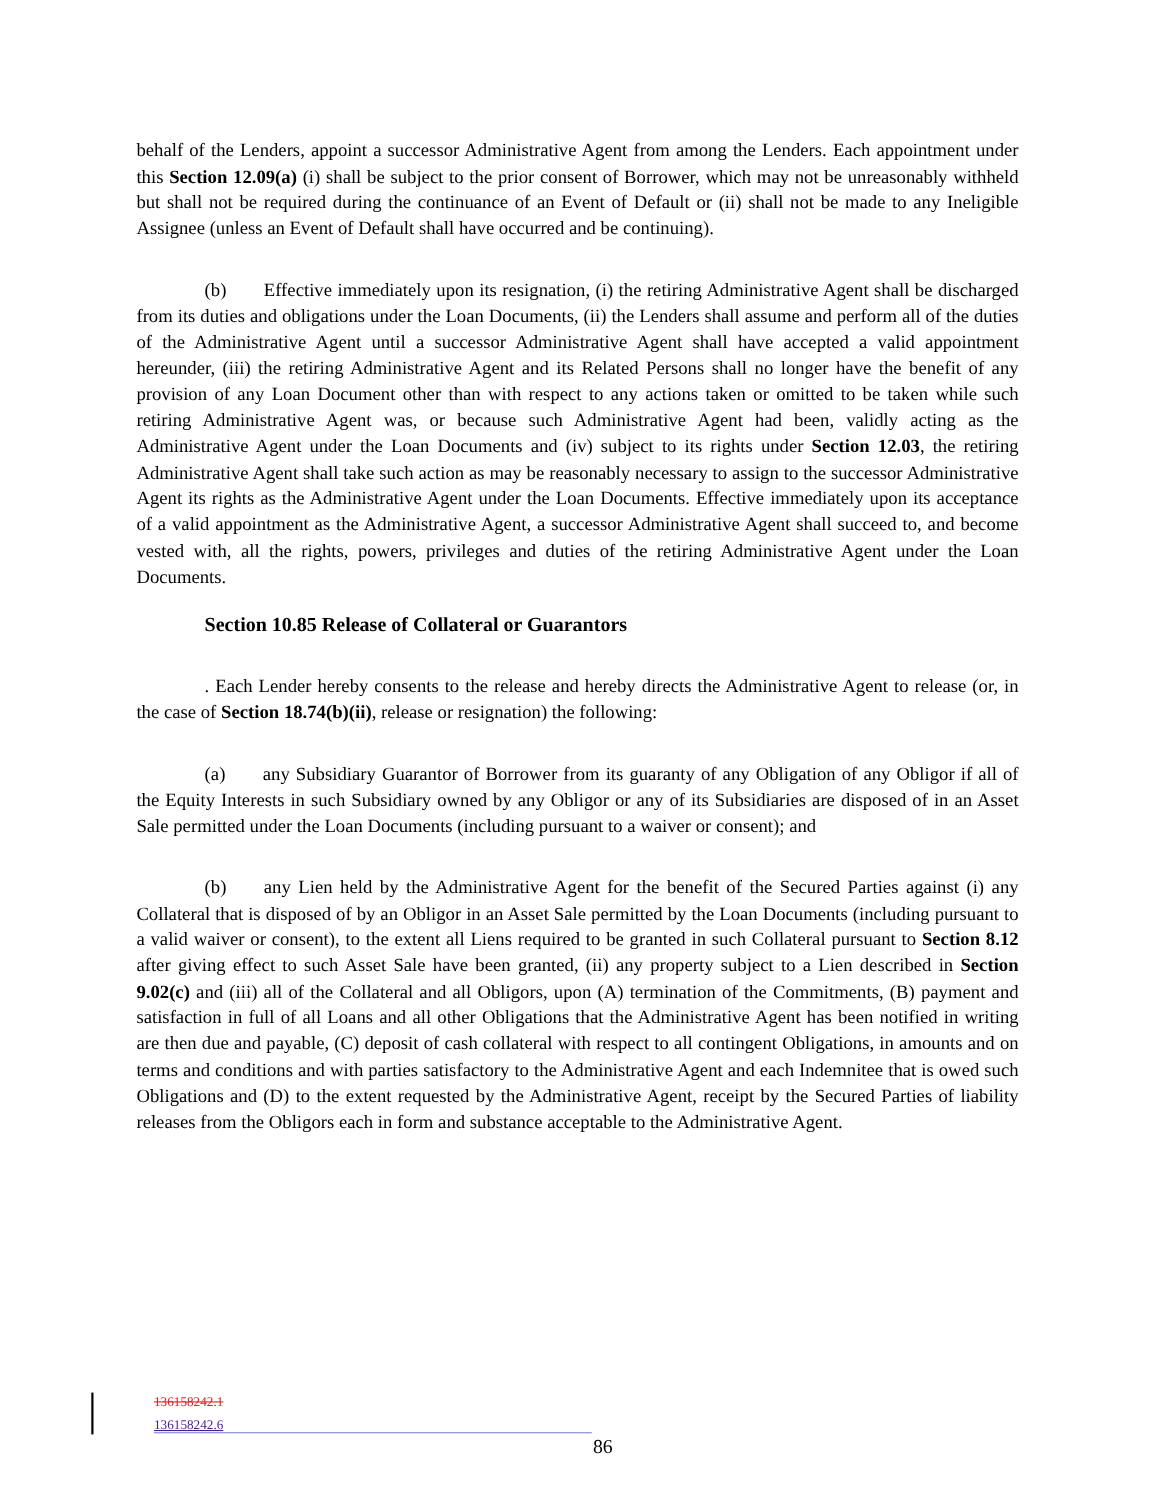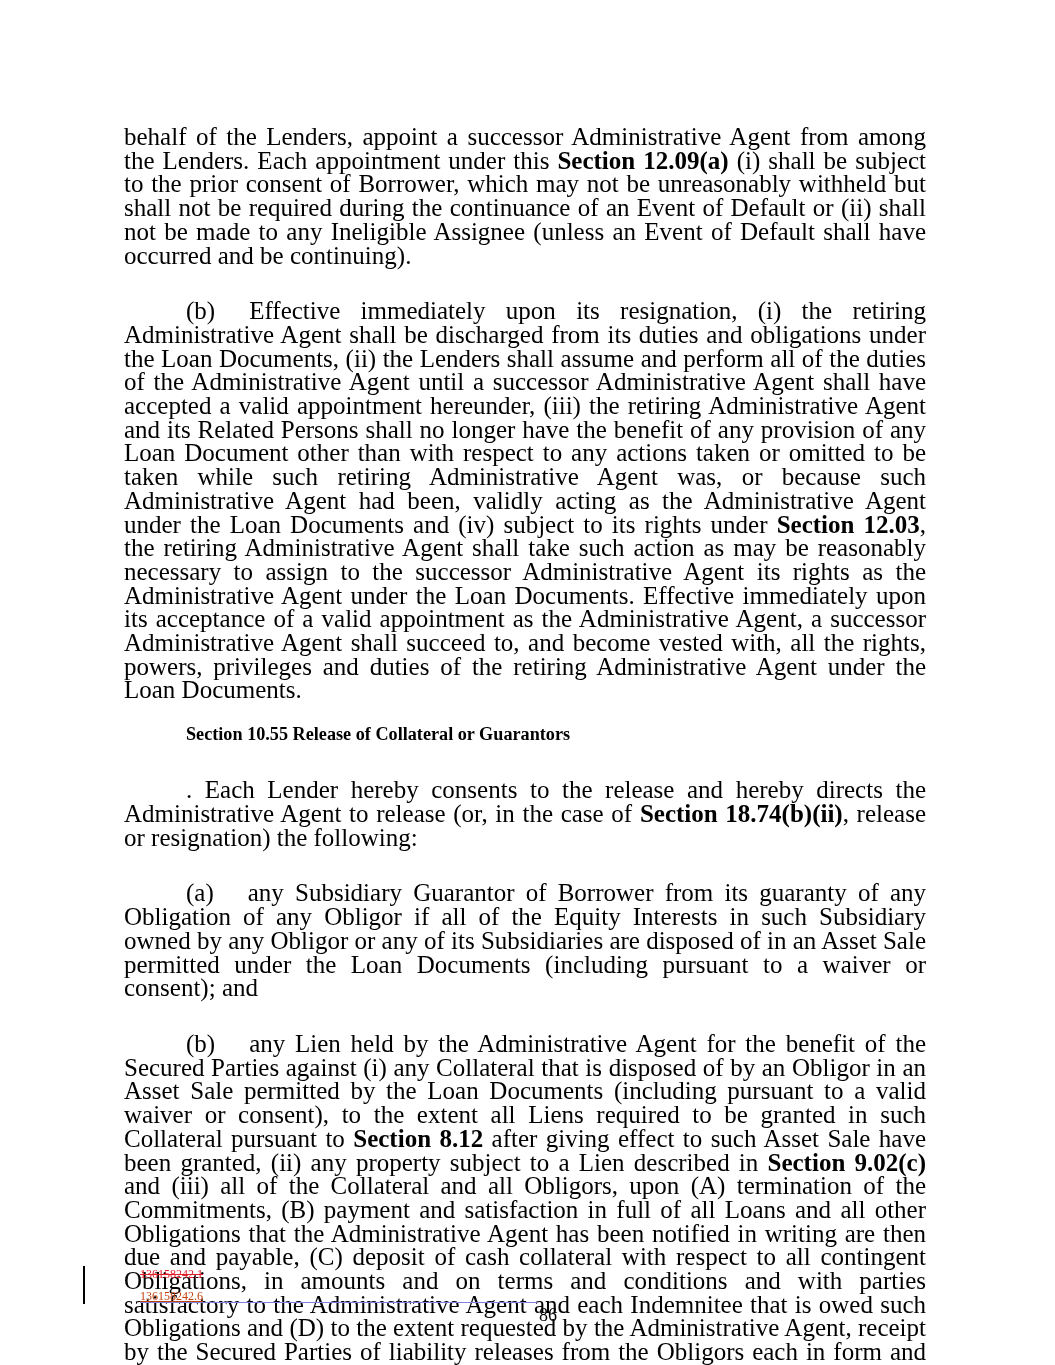--- a/index.html
+++ b/index.html
@@ -1,44 +1,44 @@
 <!DOCTYPE html>
 <html><head>
 <meta charset="utf-8">
 <style>
   html, body { margin: 0; padding: 0; background: #ffffff; }
   body { width: 1055px; height: 1365px; position: relative; overflow: hidden;
          font-family: "Liberation Serif", serif; color: #000; }
   .page { position: absolute; left: 124px; top: 125px; width: 802px; }
-  p { margin: 0 0 20.5px 0; font-size: 25px; line-height: 23.7px; text-align: justify; }
+  p { margin: 0 0 20.5px 0; font-size: 17px; line-height: 23.7px; text-align: justify; }
   .indent { text-indent: 62px; margin-top: 32px; }
   .big-indent { text-indent: 187px; }
   b { font-weight: bold; }
   .heading { font-weight: bold; margin-left: 62px; margin-bottom: 20.5px; font-size: 18.2px; line-height: 23.7px; }
   .tab { display: inline-block; width: 34px; }
   .footer { position: absolute; left: 16px; top: 1262px; width: 1055px; height: 50px; }
   .change-bar { position: absolute; left: 67px; top: 4px; width: 2px; height: 38px; background: #000; }
   .doc-old { position: absolute; left: 124px; top: 5px; font-size: 12px; color: #e0202a; text-decoration: line-through; }
   .doc-new-wrap { position: absolute; left: 124px; top: 24px; width: 398px; border-bottom: 1px solid #8080e0; height: 16px; }
-  .doc-new { font-size: 12px; color: #c2410c; text-decoration: underline; }
+  .doc-new { font-size: 12px; color: #4c1d95; text-decoration: underline; }
   .page-num { position: absolute; left: 523px; top: 21px; font-size: 18px; margin-top: 22px; }
 </style>
 </head>
 <body>
 
 <div class="page">
   <p>
     <span>behalf of the Lenders, appoint a successor Administrative Agent from among the Lenders.  Each appointment under this </span><b>Section 12.09(a)</b><span> (i) shall be subject to the prior consent of Borrower, which may not be unreasonably withheld but shall not be required during the continuance of an Event of Default or (ii) shall not be made to any Ineligible Assignee (unless an Event of Default shall have occurred and be continuing).</span>
   </p>
 
   <p class="indent">
     <span>(b)</span><span class="tab"></span><span>Effective immediately upon its resignation, (i) the retiring Administrative Agent shall be discharged from its duties and obligations under the Loan Documents, (ii) the Lenders shall assume and perform all of the duties of the Administrative Agent until a successor Administrative Agent shall have accepted a valid appointment hereunder, (iii) the retiring Administrative Agent and its Related Persons shall no longer have the benefit of any provision of any Loan Document other than with respect to any actions taken or omitted to be taken while such retiring Administrative Agent was, or because such Administrative Agent had been, validly acting as the Administrative Agent under the Loan Documents and (iv) subject to its rights under </span><b>Section 12.03</b><span>, the retiring Administrative Agent shall take such action as may be reasonably necessary to assign to the successor Administrative Agent its rights as the Administrative Agent under the Loan Documents.  Effective immediately upon its acceptance of a valid appointment as the Administrative Agent, a successor Administrative Agent shall succeed to, and become vested with, all the rights, powers, privileges and duties of the retiring Administrative Agent under the Loan Documents.</span>
   </p>
 
-  <div class="heading">Section 10.55  Release of Collateral or Guarantors</div>
+  <div class="heading">Section 10.85  Release of Collateral or Guarantors</div>
 
   <p class="indent">
     <span>.  Each Lender hereby consents to the release and hereby directs the Administrative Agent to release (or, in the case of </span><b>Section 18.74(b)(ii)</b><span>, release or resignation) the following:</span>
   </p>
 
   <p class="indent">
     <span>(a)</span><span class="tab"></span><span>any Subsidiary Guarantor of Borrower from its guaranty of any Obligation of any Obligor if all of the Equity Interests in such Subsidiary owned by any Obligor or any of its Subsidiaries are disposed of in an Asset Sale permitted under the Loan Documents (including pursuant to a waiver or consent); and</span>
   </p>
 
   <p class="indent">

